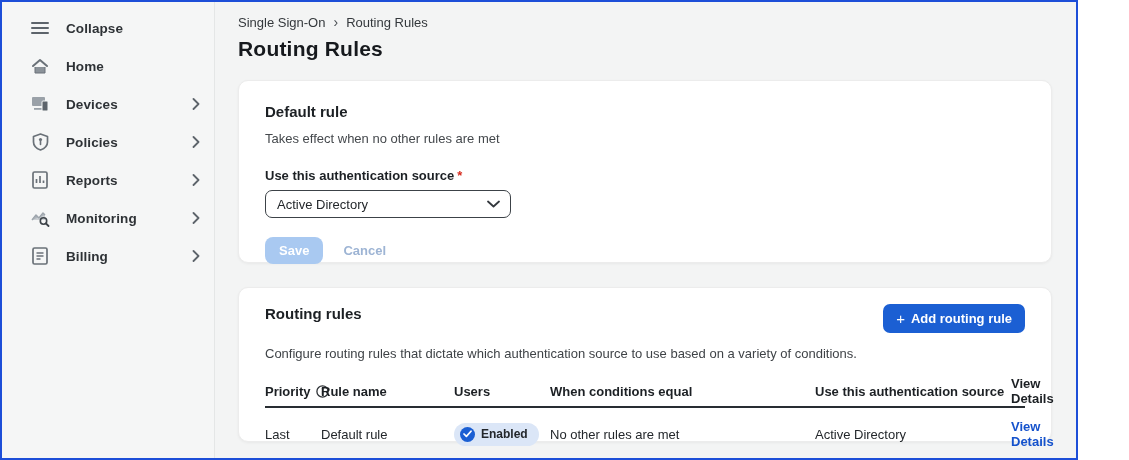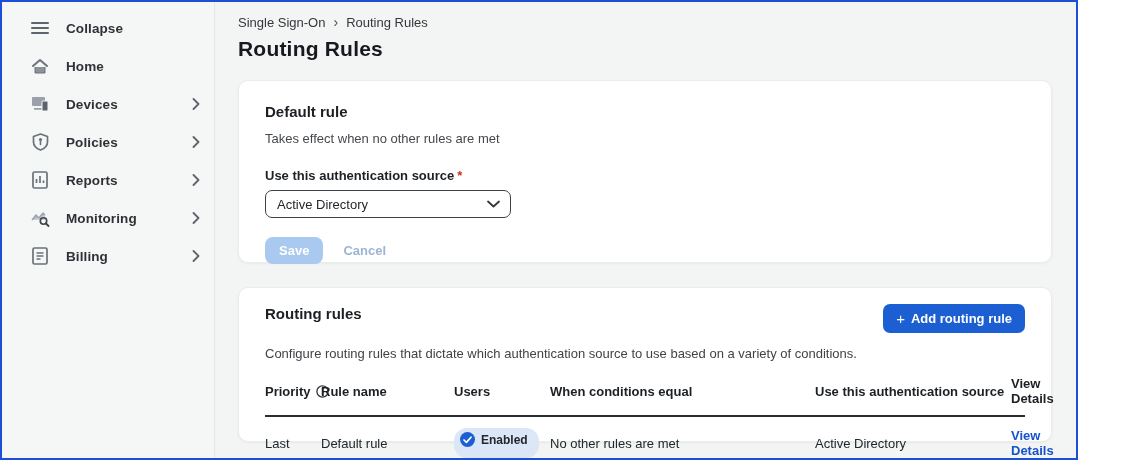--- a/index.html
+++ b/index.html
@@ -144,37 +144,37 @@
   .card2 .desc { margin-top: 13px; font-size: 13px; color: #3f4347; }
 
   .rules-table { margin-top: 15px; width: 100%; }
   .t-row {
     display: grid;
     grid-template-columns: 56px 133px 96px 265px 196px 1fr;
     align-items: center;
   }
   .t-head {
     border-bottom: 2px solid #282d32;
-    padding-bottom: 9px;
+    padding-bottom: 0;
   }
   .t-head .th {
     font-size: 13px; font-weight: 800; color: #1c2024;
     display: flex; align-items: center; gap: 5px;
   }
   .info-icon { display: inline-flex; color: #2e3236; cursor: pointer; }
   .t-body-row {
     border-bottom: 1px solid #dcdddd;
     padding: 11px 0;
   }
   .t-body-row .td { font-size: 13px; color: #23272b; }
   .badge {
     display: inline-flex; align-items: center; gap: 6px;
     background: #dbe6f7;
     border-radius: 13px;
-    padding: 4px 11px 11px 6px;
+    padding: 4px 11px 4px 6px;
     font-size: 12px; font-weight: 700; color: #23272b;
   }
   .badge .check {
     width: 15px; height: 15px; border-radius: 50%;
     background: #1b5fd3;
     display: inline-flex; align-items: center; justify-content: center;
     color: #fff;
   }
   .link {
     color: #1552cc; font-weight: 800; font-size: 13px;

